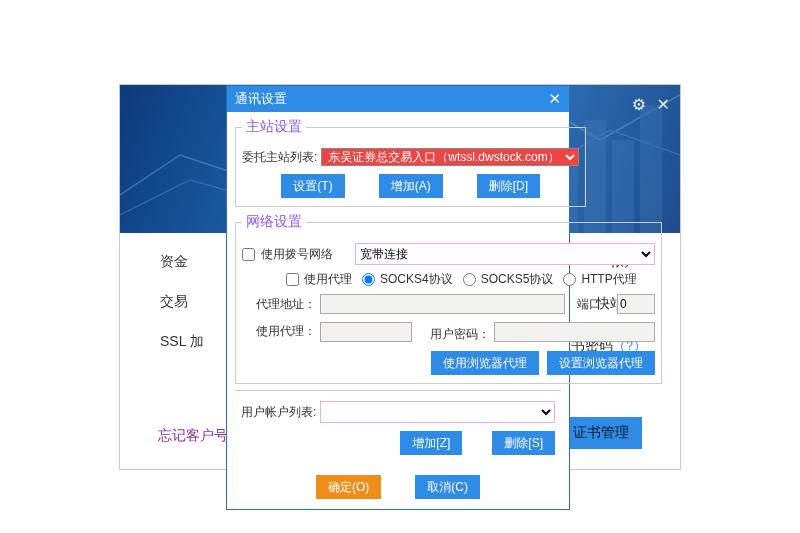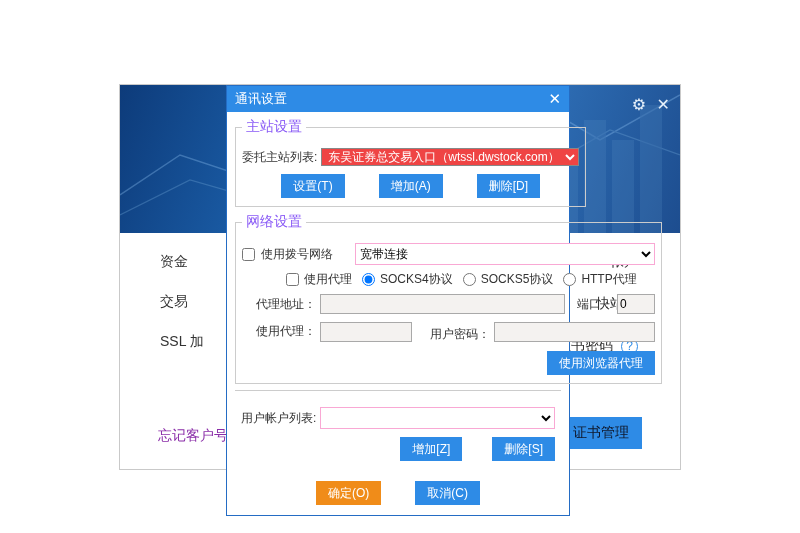--- a/index.html
+++ b/index.html
@@ -131,21 +131,21 @@
     font-size: 14px;
   }
   
   .row {
     display: flex;
     align-items: center;
     margin-top: 6px;
     font-size: 12px;
     gap: 4px;
   }
-  .row:first-child { margin-top: 8px; }
+  .row:first-child { margin-top: 2px; }
   .lbl { white-space: nowrap; }
   
   select.sel {
     flex: 1;
     height: 18px;
     border: 1px solid #888;
     background: #ef4444;
     color: #fff;
     font-size: 12px;
     padding: 0 2px;
@@ -293,20 +293,21 @@
         <input type="text" style="width: 38px;" value="0">
       </div>
       <div class="row">
         <span class="lbl" style="width:74px; text-align:right;">使用代理：</span>
         <input type="text" style="width: 92px;">
         <span class="lbl" style="margin-left:14px;margin-top:6px;">用户密码：</span>
         <input type="text" style="flex: 1 1 0%;">
       </div>
       <div class="btn-row" style="gap:8px;">
         <button class="btn">使用浏览器代理</button>
+        <button class="btn">设置浏览器代理</button>
       </div>
     </fieldset>
 
     <fieldset style="border-top:1px solid #ccc; border-left:none; border-right:none; border-bottom:none; padding-top:8px;">
       <div class="row">
         <span class="lbl">用户帐户列表:</span>
         <select class="sel-plain">
           <option></option>
         </select>
       </div>

